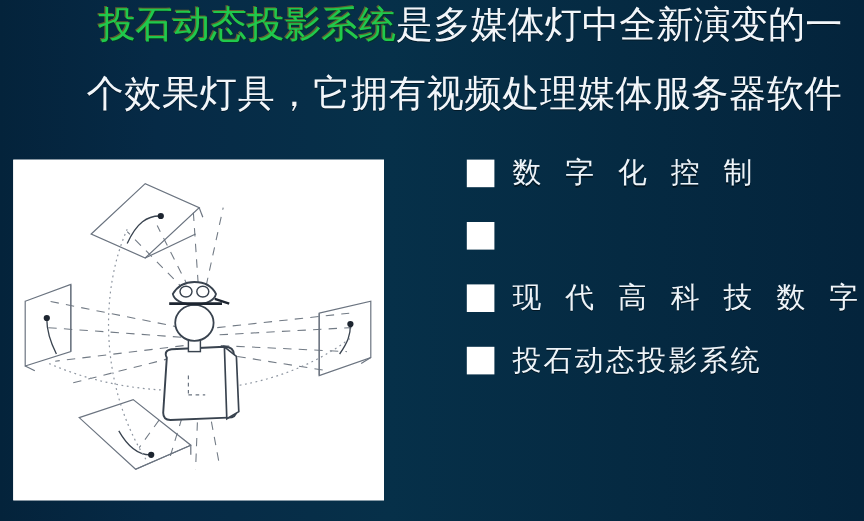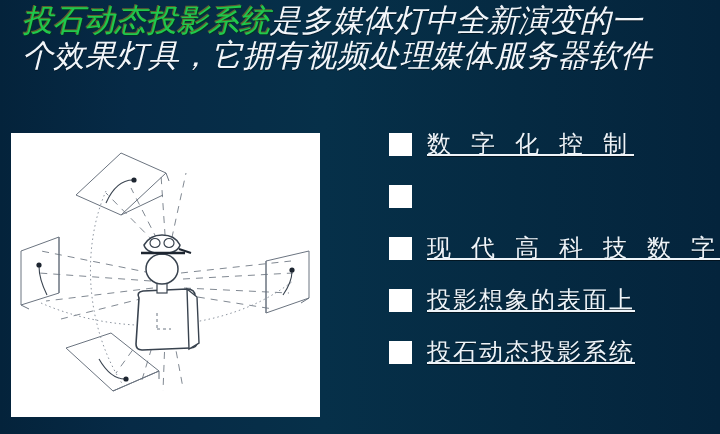--- a/index.html
+++ b/index.html
@@ -27,37 +27,36 @@
         #04243c 100%);
     overflow: hidden;
   }
 
   
   #heading {
     position: absolute;
     left: 22px;
     top: 4px;
     width: 680px;
-    text-align: left;
+    text-align: right;
     line-height: 1.12;
     font-size: 31px;
     color: #f2f6fa;
     letter-spacing: 0px;
     white-space: nowrap;
     text-shadow: 0 1px 0 rgba(0,0,0,0.45);
-    font-style: italic;
   }
   #heading .line { display: block; }
   #heading .hl {
     color: #1fc94c;
     text-shadow:
       -1px -1px 0 rgba(170,140,30,0.55),
        1px  1px 0 rgba(0,60,20,0.6);
   }
-  .line2 { letter-spacing: 0.5px; }
+  .line2 { letter-spacing: 0.5px; margin-top: 22px; }
 
   
   #diagram-panel {
     position: absolute;
     left: 11px;
     top: 133px;
     width: 309px;
     height: 284px;
     background: #ffffff;
     box-sizing: border-box;
@@ -83,21 +82,20 @@
     background: #ffffff;
     flex: 0 0 auto;
     margin-right: 15px;
   }
   .bullet-text {
     color: #eef4f9;
     font-size: 24px;
     letter-spacing: 7px;
     white-space: nowrap;
     text-shadow: 0 1px 0 rgba(0,0,0,0.5);
-    text-decoration: underline;
   }
   .tight { letter-spacing: 2px; }
 </style>
 </head>
 <body>
 
 <div id="slide">
 
   <div id="heading">
     <span class="line line1"><span class="hl">投石动态投影系统</span><span>是多媒体灯中全新演变的一</span></span>
@@ -206,24 +204,20 @@
     <div class="bullet-row">
       <span class="bullet-marker"></span>
     </div>
 
     <div class="bullet-row">
       <span class="bullet-marker"></span>
       <span class="bullet-text">现 代 高 科 技 数 字 镜</span>
     </div>
 
 
-    <div class="bullet-row">
-      <span class="bullet-marker"></span>
-      <span class="bullet-text tight">投影想象的表面上</span>
-    </div>
 
     <div class="bullet-row">
       <span class="bullet-marker"></span>
       <span class="bullet-text tight">投石动态投影系统</span>
     </div>
 
   </div>
 
 </div>
 

